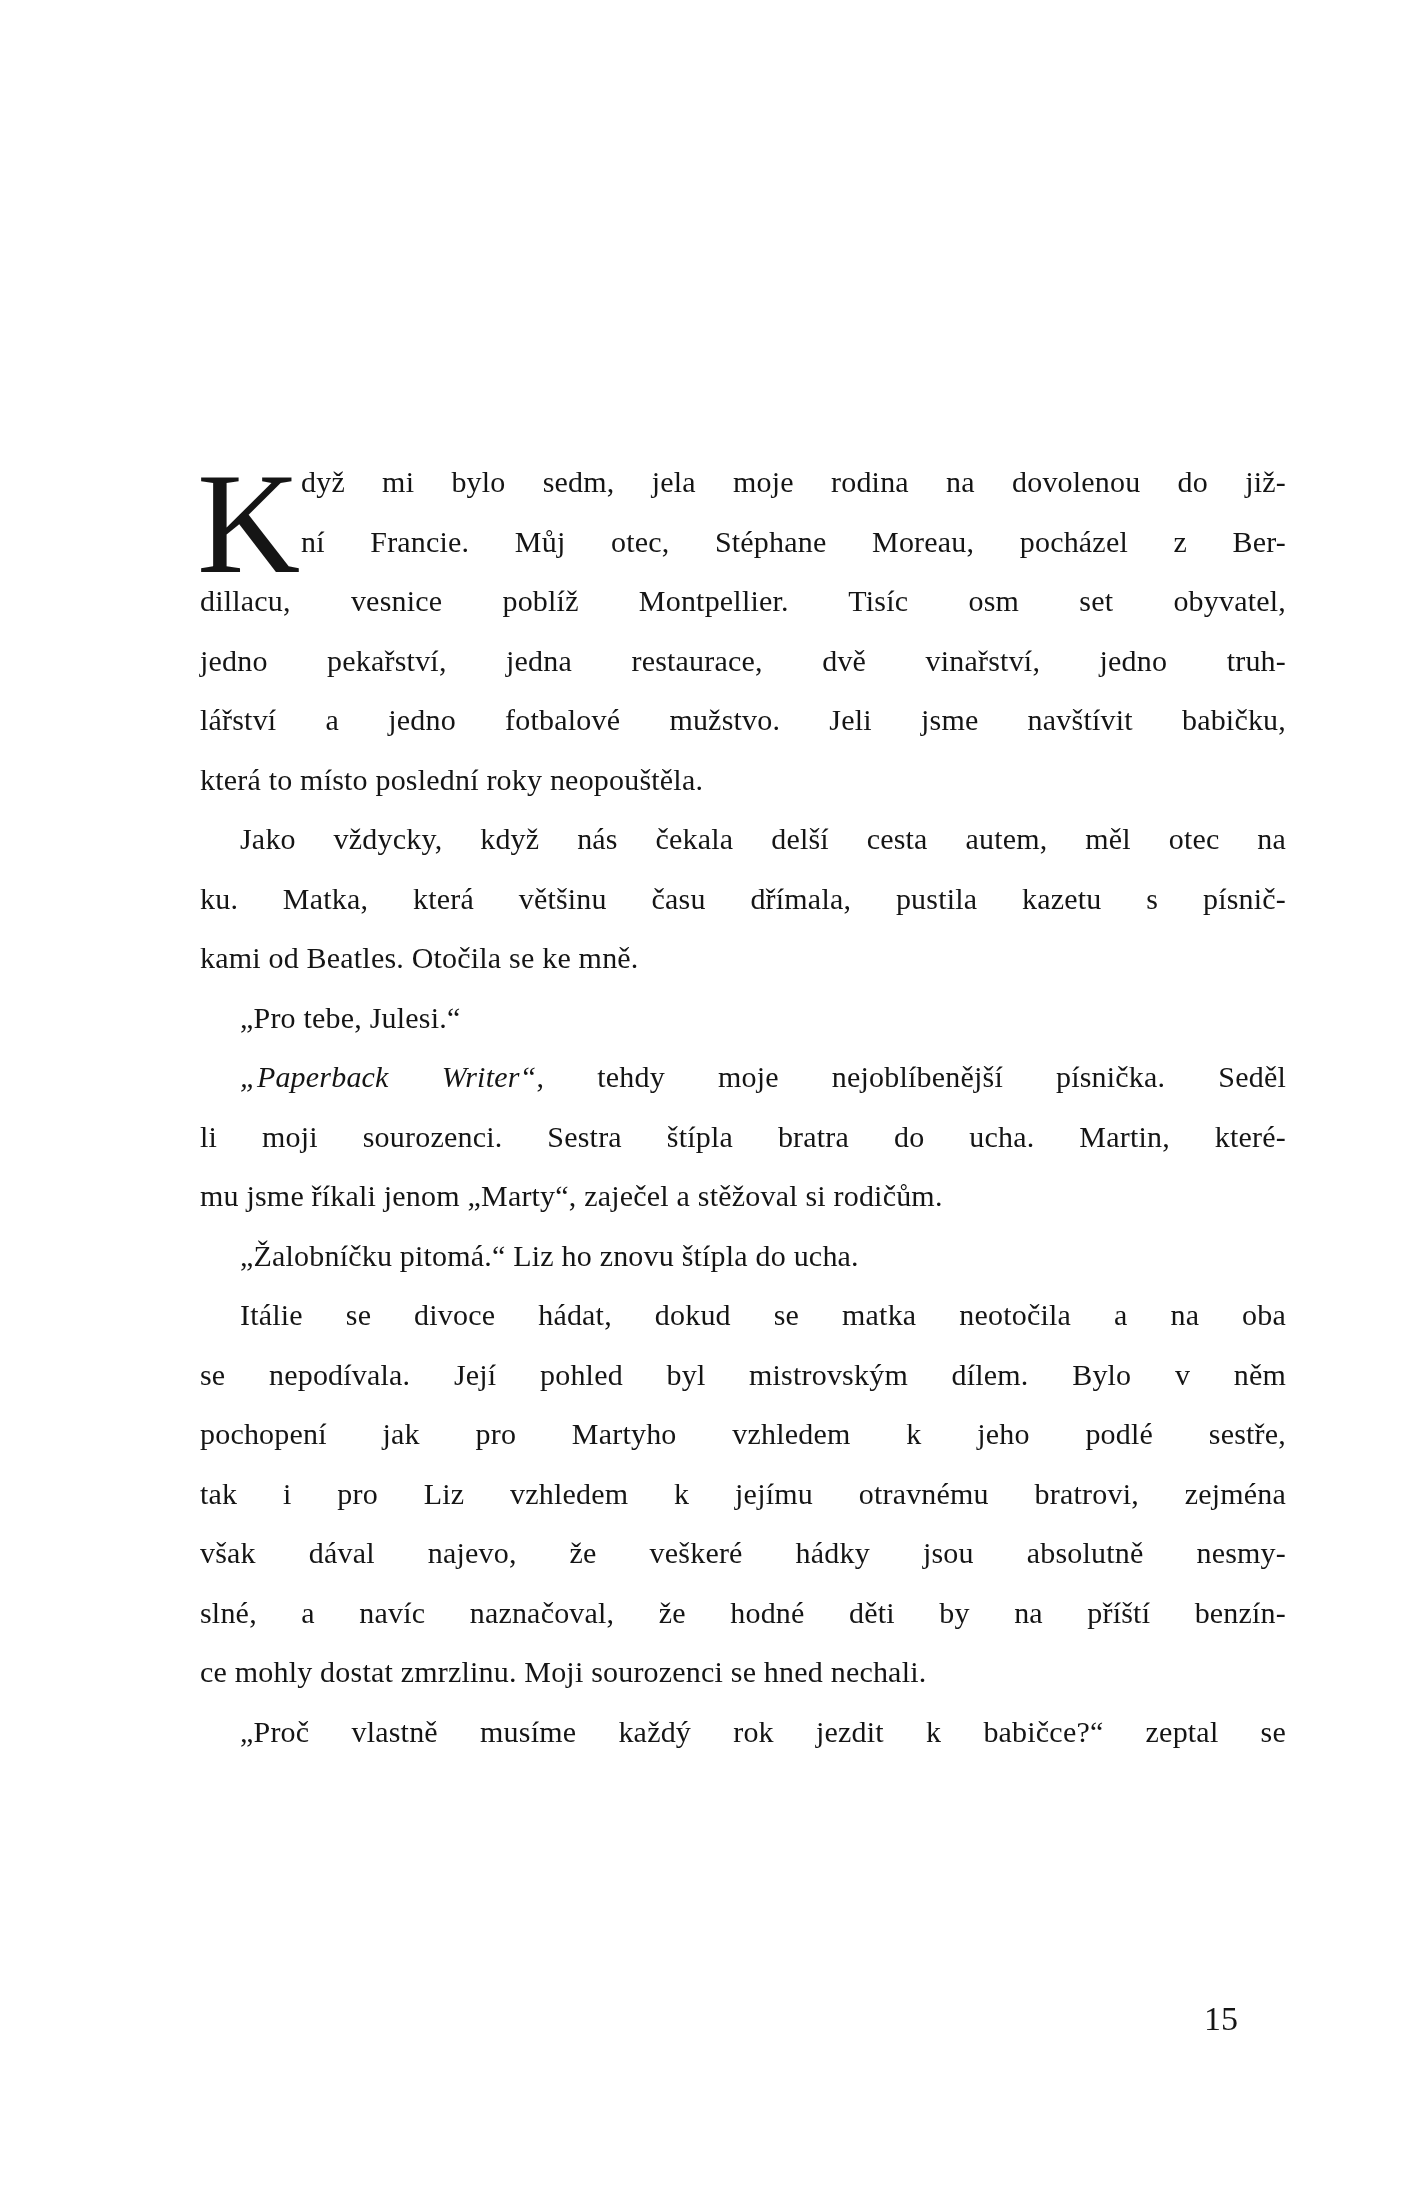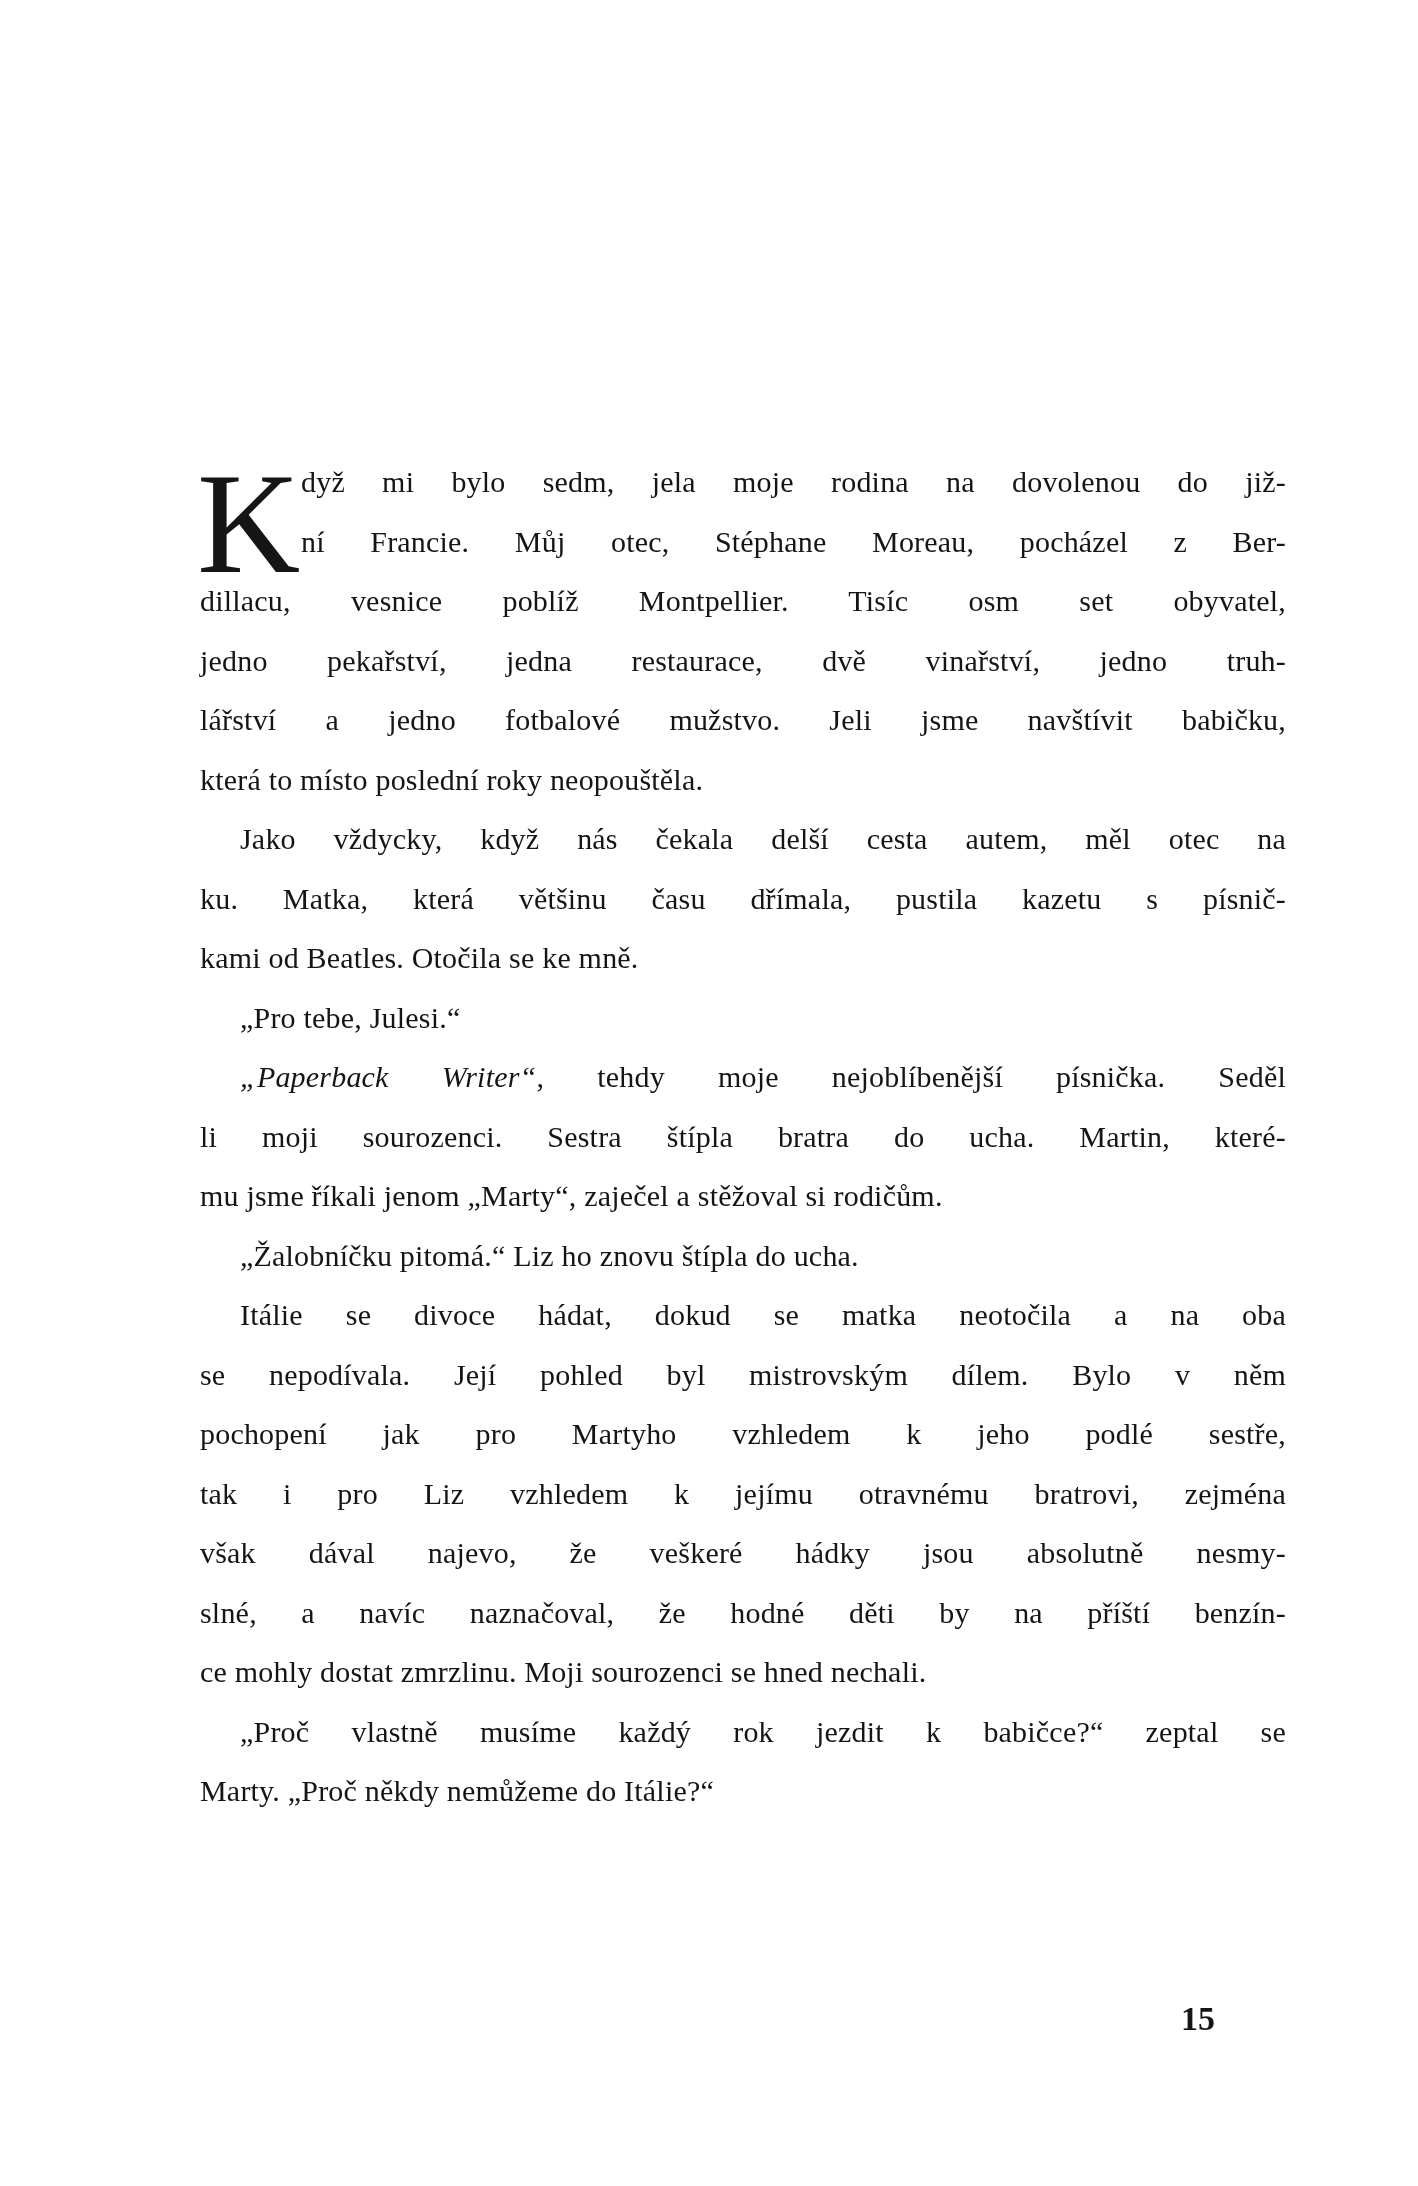--- a/index.html
+++ b/index.html
@@ -36,23 +36,23 @@
     top: 1px;
     font-size: 143px;
     line-height: 1;
     font-weight: normal;
   }
   .folio {
     position: absolute;
     top: 2000px;
     left: 1158px;
     width: 80px;
-    text-align: center;
+    text-align: right;
     font-size: 34px;
-    font-weight: bold;
+    font-weight: normal;
   }
 </style>
 </head>
 <body>
 
 <div class="page">
   <div class="textblock">
     <span class="dropcap">K</span>
     <div id="lines">
         <div class="line dc">dyž mi bylo sedm, jela moje rodina na dovolenou do již-</div>
@@ -70,17 +70,16 @@
         <div class="line end">mu jsme říkali jenom „Marty“, zaječel a stěžoval si rodičům.</div>
         <div class="line end ind">„Žalobníčku pitomá.“ Liz ho znovu štípla do ucha.</div>
         <div class="line ind">Itálie se divoce hádat, dokud se matka neotočila a na oba</div>
         <div class="line">se nepodívala. Její pohled byl mistrovským dílem. Bylo v něm</div>
         <div class="line">pochopení jak pro Martyho vzhledem k jeho podlé sestře,</div>
         <div class="line">tak i pro Liz vzhledem k jejímu otravnému bratrovi, zejména</div>
         <div class="line">však dával najevo, že veškeré hádky jsou absolutně nesmy-</div>
         <div class="line">slné, a navíc naznačoval, že hodné děti by na příští benzín-</div>
         <div class="line end">ce mohly dostat zmrzlinu. Moji sourozenci se hned nechali.</div>
         <div class="line ind">„Proč vlastně musíme každý rok jezdit k babičce?“ zeptal se</div>
-        <div class="line end">Marty. „Proč někdy nemůžeme do Itálie?“</div>
       </div>
   </div>
   <div class="folio">15</div>
 </div>
 
 </body></html>

